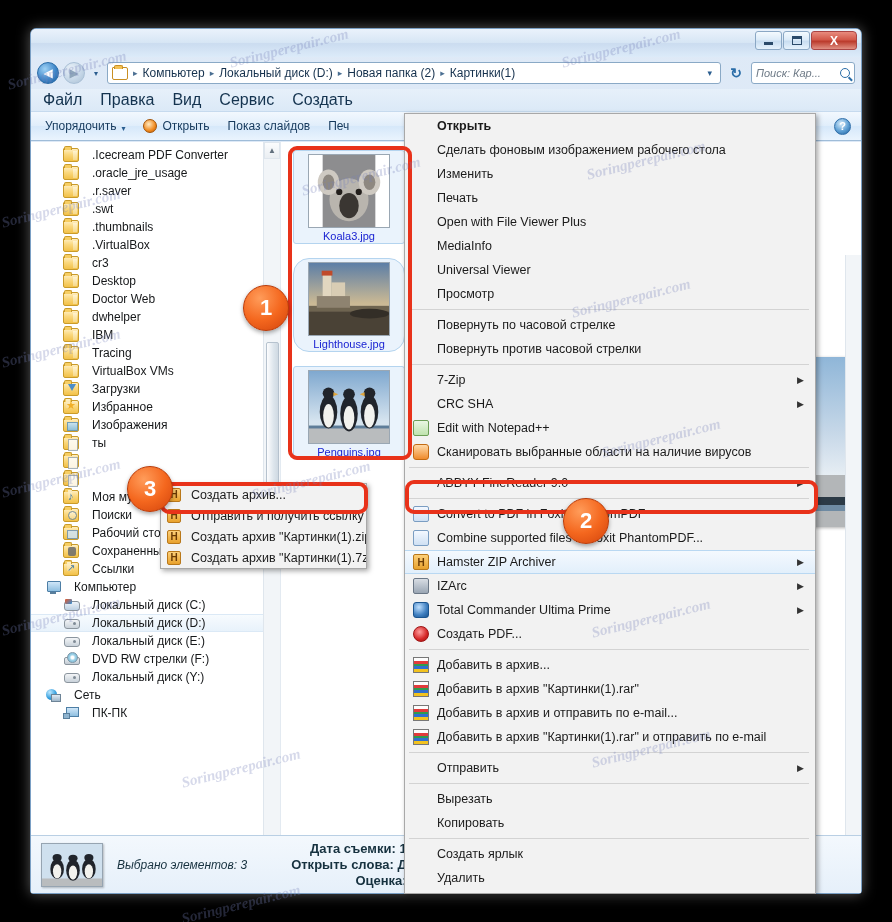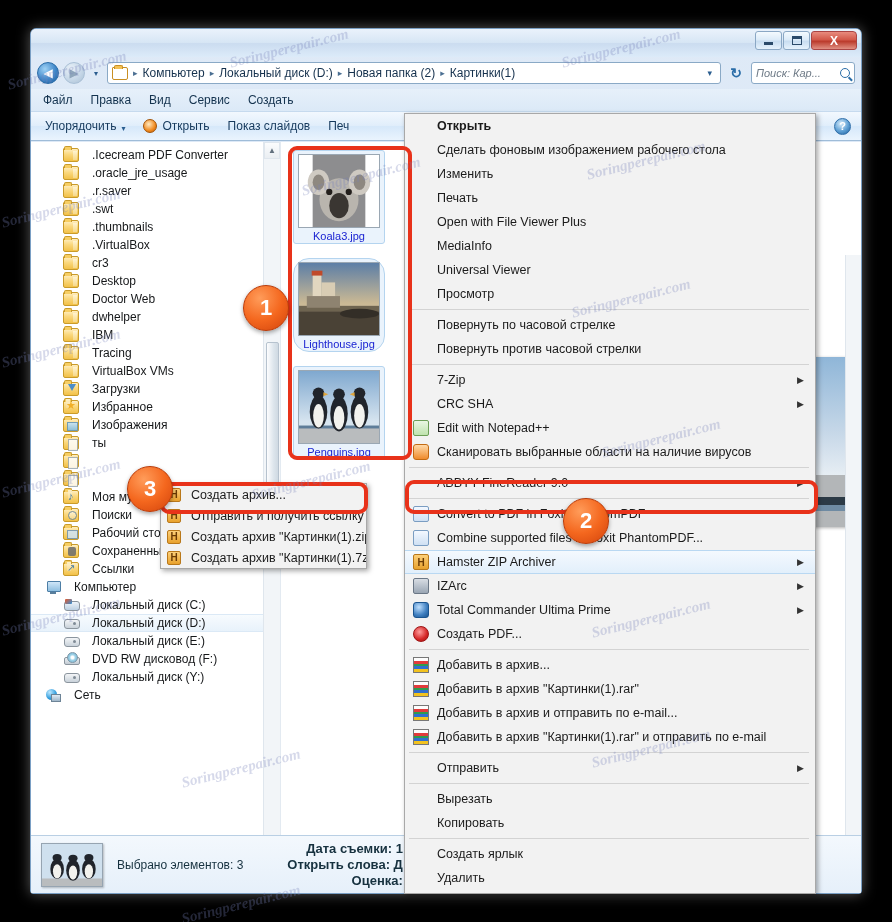--- a/index.html
+++ b/index.html
@@ -80,21 +80,21 @@
     width:104px;height:22px;background:#fff;border:1px solid #8aa9c6;border-radius:3px;
     display:flex;align-items:center;padding:0 4px;gap:3px;
   }
   #searchbox .ph{ flex:1; font-style:italic; color:#6f7b87; font-size:11px; white-space:nowrap; overflow:hidden;}
   .mag{ width:10px;height:10px;border:1.6px solid #2a6da8;border-radius:50%;position:relative;flex:none;}
   .mag:after{content:"";position:absolute;right:-4px;bottom:-3px;width:5px;height:1.6px;
     background:#2a6da8;transform:rotate(45deg);}
 
   
   #menubar{ height:22px; display:flex; align-items:center; padding-left:12px; gap:18px;
-    font-size:12px; color:#14334f; background:linear-gradient(180deg,#e6f0fa,#dbe9f7);}
+    font-size:16px; color:#14334f; background:linear-gradient(180deg,#e6f0fa,#dbe9f7);}
   #menubar span{ cursor:default; }
 
   
   #cmdbar{
     height:30px; display:flex; align-items:center; gap:18px; padding:0 10px 0 14px;
     font-size:12px; color:#15395c;
     background:linear-gradient(180deg,#f2f8fe 0%,#e1eefb 48%,#d6e8fa 52%,#eaf4fe 100%);
     border-top:1px solid #c6daee; border-bottom:1px solid #9fbcd8;
     position:relative;
   }
@@ -177,21 +177,21 @@
   .sbarrow{ height:17px; display:flex;align-items:center;justify-content:center;
     color:#62707d;font-size:8px; background:linear-gradient(180deg,#fbfcfd,#eaeef2);
     border:1px solid #dfe6ed;}
   #navthumb{ position:absolute; left:2px; width:13px; top:200px; height:160px;
     background:linear-gradient(90deg,#fdfdfe,#dde5ec 60%,#cfd9e2);
     border:1px solid #b6c2ce; border-radius:2px;}
 
   
   #listpane{ flex:1; position:relative; background:#fff; overflow:hidden;}
   .thumb-item{
-    position:absolute; width:92px; background:#eaf3fc;
+    position:absolute; width:112px; background:#eaf3fc;
     border:1px solid #b4d4ef; border-radius:3px; padding:3px 0 1px;
     display:flex; flex-direction:column; align-items:center; gap:2px;
   }
   .thumb-img{ width:82px; height:74px; border:1px solid #9aa7b3; overflow:hidden;
     display:flex; align-items:center; justify-content:center; }
   .thumb-label{ font-size:11px; color:#1a23d2; }
 
   
   #previewpane{ position:absolute; right:0; top:0; bottom:0; width:56px;
     background:#fff; border-left:1px solid #d6e2ee; }
@@ -204,21 +204,21 @@
 
   
   #details{
     position:absolute; left:0; right:0; bottom:0; height:58px;
     background:linear-gradient(180deg,#f3f8fd 0%,#e6f0fa 100%);
     border-top:1px solid #b9cfe4;
     display:flex; align-items:center; padding:0 10px; gap:14px;
   }
   #detthumb{ width:62px;height:44px;border:1px solid #96a4b1; overflow:hidden; flex:none;
              box-shadow:1px 1px 2px rgba(0,0,0,.25);}
-  #detmain{ font-size:12px; color:#16313f; }
+  #detmain{ font-size:12px; color:#16313f;font-style:italic; }
   #detright{ margin-left:30px; font-size:13px; color:#16313f; line-height:16px; text-align:right;font-weight:bold;}
 
   
   #ctxmenu{
     position:absolute; left:404px; top:113px; width:412px; height:781px;
     background:#f2f2f2; border:1px solid #a8a8a8;
     box-shadow:2px 2px 5px rgba(0,0,0,.35);
     font-size:12.5px; color:#1b1b1b; overflow:hidden; z-index:40;
   }
   .mi{ height:24px; display:flex; align-items:center; padding-left:32px; position:relative;
@@ -453,29 +453,33 @@
         <div class="trow indent1 sel">
             <span class="ico drive"></span>
             <span>Локальный диск (D:)</span>
           </div>
         <div class="trow indent1">
             <span class="ico drive"></span>
             <span>Локальный диск (E:)</span>
           </div>
         <div class="trow indent1">
             <span class="ico dvd"></span>
-            <span>DVD RW дисковод (F:)</span>
+            <span>DVD RW стрелки (F:)</span>
           </div>
         <div class="trow indent1">
             <span class="ico drive"></span>
             <span>Локальный диск (Y:)</span>
           </div>
         <div class="trow" style="padding-left:14px">
             <span class="ico net"></span>
             <span>Сеть</span>
+          </div>
+        <div class="trow indent1">
+            <span class="ico pcnet"></span>
+            <span>ПК-ПК</span>
           </div>
       </div>
 
       <div id="navscroll">
         <div class="sbarrow">▲</div>
         <div id="navthumb"></div>
         <div class="sbarrow" style="position:absolute;bottom:0;left:0;right:0">▼</div>
       </div>
     </div>
 

